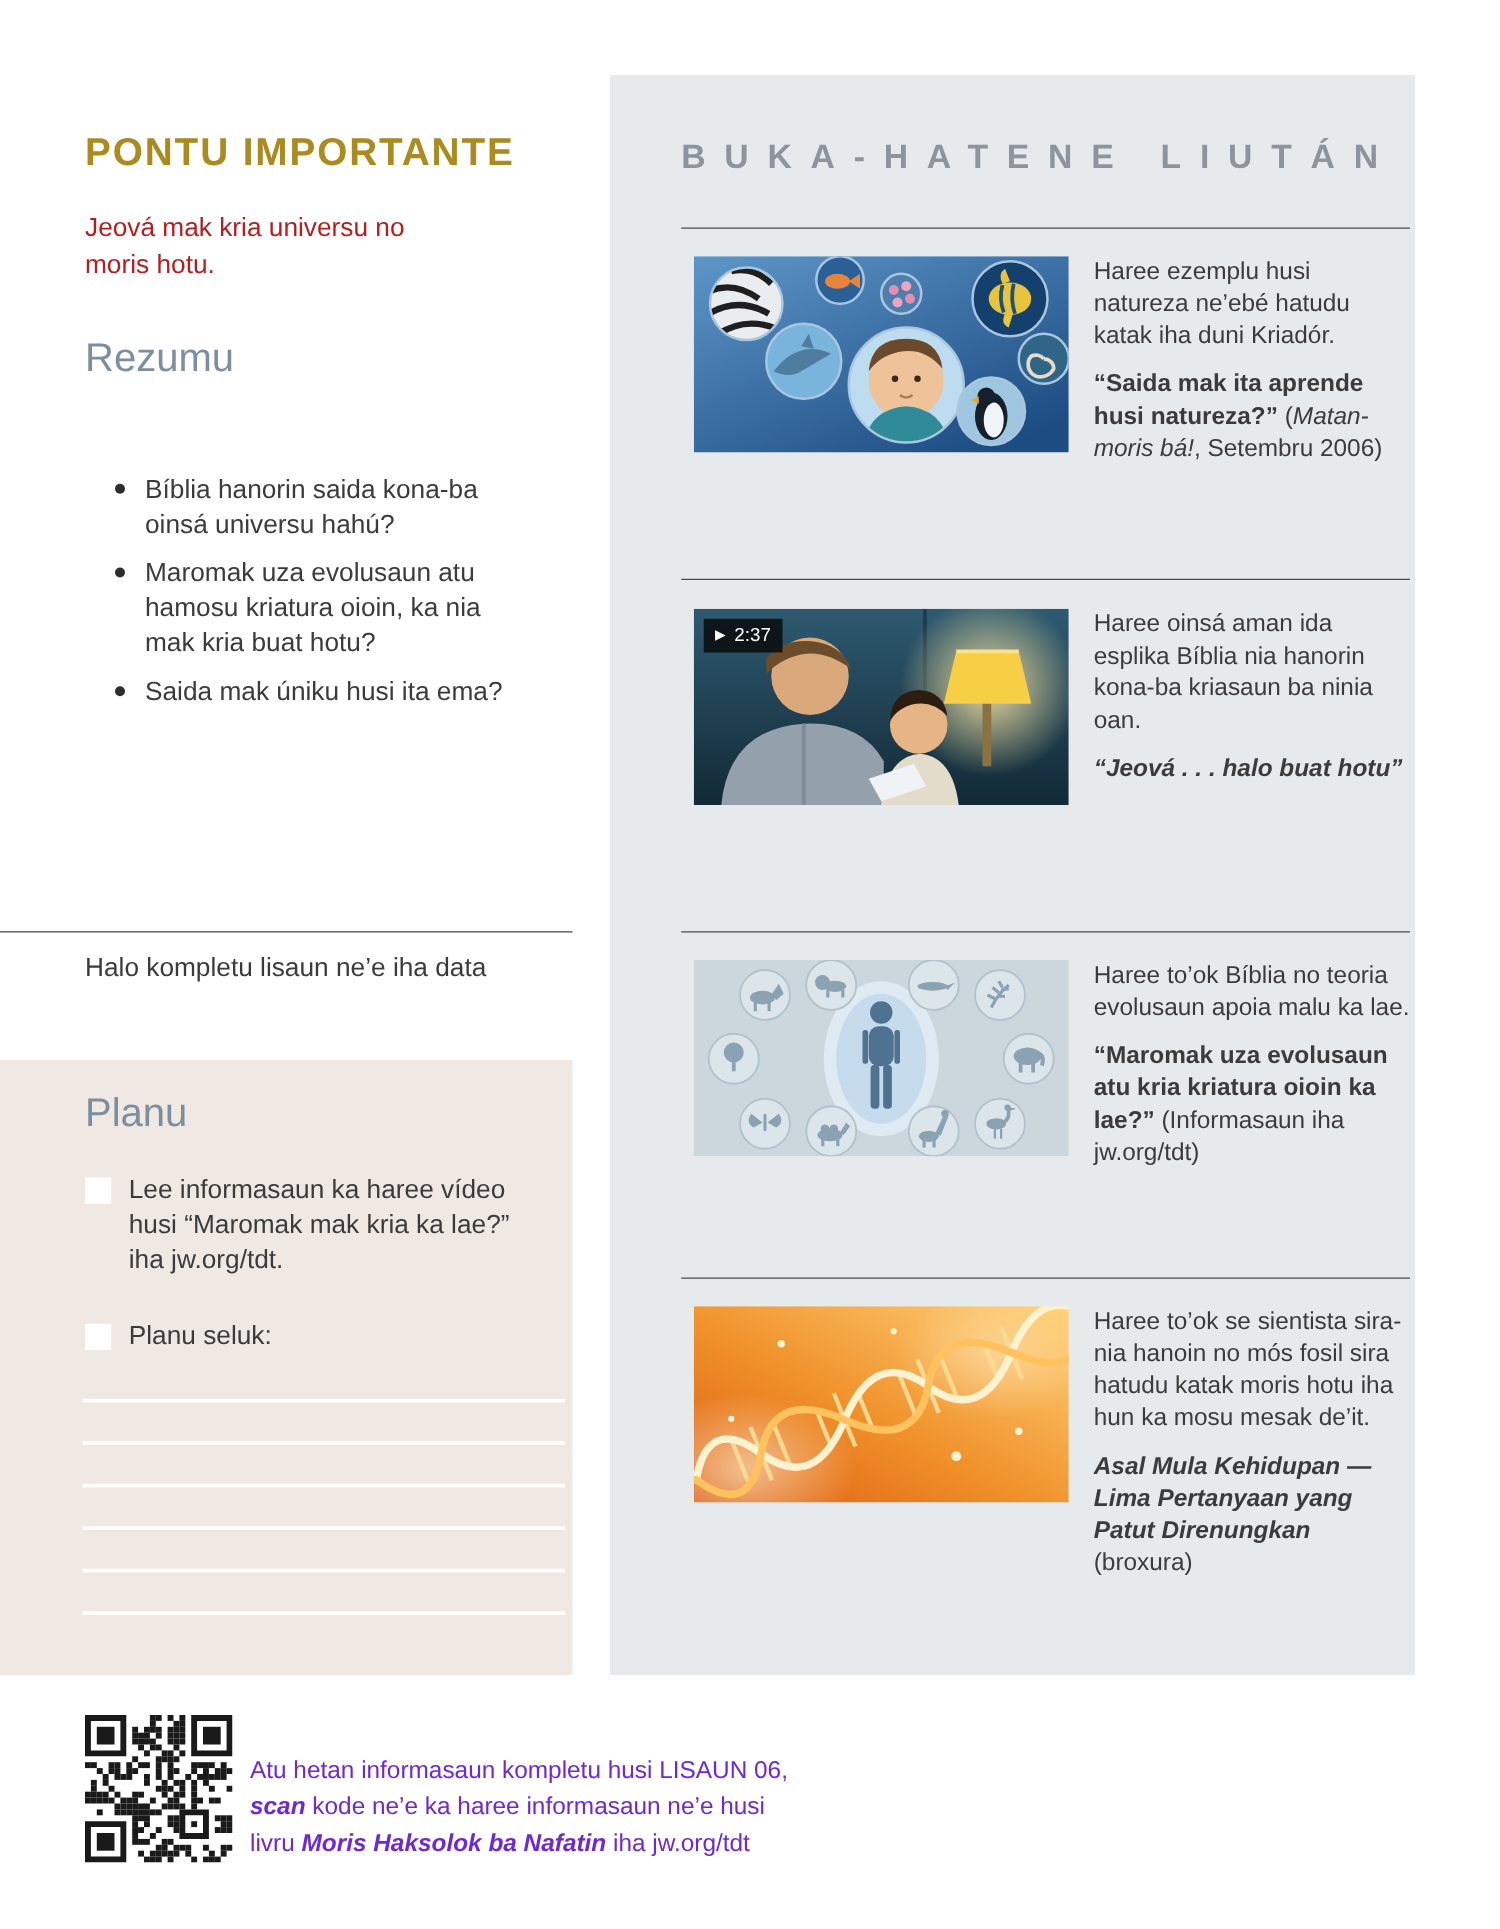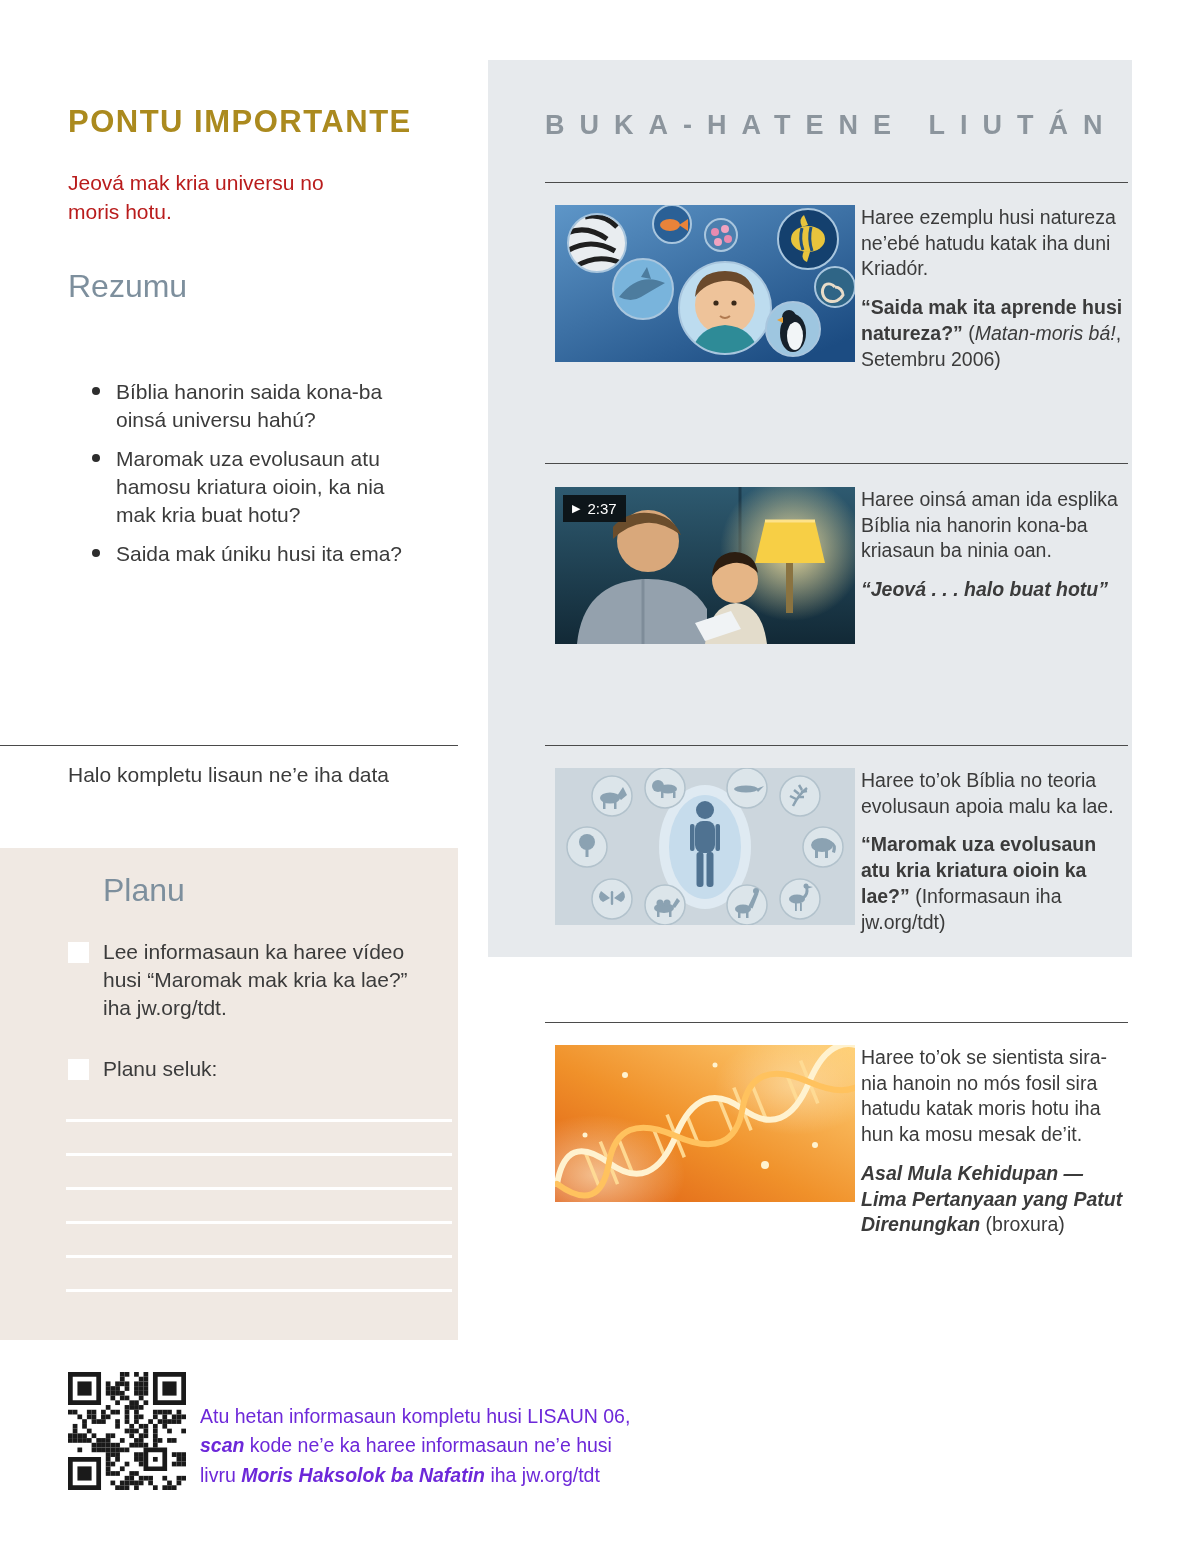--- a/index.html
+++ b/index.html
@@ -13,34 +13,34 @@
   .pontu-title { position:absolute; left:68px; top:104px; font-size:31px; font-weight:700; letter-spacing:1.5px; color:#ab8a1e; }
   .intro { position:absolute; left:68px; top:168px; width:262px; font-size:21px; line-height:1.4; color:#b91c1c; }
   .rezumu-title { position:absolute; left:68px; top:268px; font-size:32px; font-weight:400; color:#7d8f9d; }
   .rezumu-list { position:absolute; left:90px; top:338px; width:322px; list-style:none; font-size:21px; line-height:1.33;margin-top:40px; }
   .rezumu-list li { position:relative; padding-left:26px; margin-bottom:11px; }
   .rezumu-list li::before { content:""; position:absolute; left:2px; top:9px; width:8px; height:8px; border-radius:50%; background:#2d2d2d; }
   .date-rule { position:absolute; left:0; top:745px; width:458px; height:1px; background:#4a4a4a; }
   .date-line { position:absolute; left:68px; top:763px; font-size:21px; }
 
   .planu-panel { position:absolute; left:0; top:848px; width:458px; height:492px; background:#f0e9e3; }
-  .planu-title { position:absolute; left:68px; top:24px; font-size:32px; font-weight:400; color:#7d8f9d;margin-left:35px; }
+  .planu-title { position:absolute; left:68px; top:24px; font-size:32px; font-weight:400; color:#7d8f9d; }
   .check-item { position:absolute; left:68px; width:352px; display:flex; gap:14px; font-size:21px; line-height:1.33; }
   .check-item .box { flex:0 0 auto; width:21px; height:21px; background:#ffffff; margin-top:4px; }
   .check-1 { top:90px; }
   .check-2 { top:207px; }
   .write-lines { position:absolute; left:66px; top:271px; width:386px; display:flex; flex-direction:column; gap:31px; }
   .write-line { width:100%; height:3px; background:#ffffff; }
 
   
-  .right-panel { position:absolute; left:488px; top:60px; width:644px; height:897px; background:#e7eaed; }
+  .right-panel { position:absolute; left:488px; top:60px; width:644px; height:1280px; background:#e7eaed; }
   .buka-title { position:absolute; left:57px; top:50px; font-size:27px; font-weight:700; letter-spacing:15px; color:#8c959d; white-space:nowrap; }
   .item-rule { position:absolute; left:57px; width:583px; height:1px; background:#4b4b4b; }
   .rule-0 { top:122px; } .rule-1 { top:403px; } .rule-2 { top:685px; } .rule-3 { top:962px; }
-  .item { position:absolute; left:57px; width:583px; display:flex; gap:6px;padding-left:10px; }
+  .item { position:absolute; left:57px; width:583px; display:flex; gap:20px;padding-left:10px; }
   .item-0 { top:145px; } .item-1 { top:427px; } .item-2 { top:708px; } .item-3 { top:985px; }
   .thumb { position:relative; flex:0 0 300px; width:300px; height:157px; }
   .thumb svg { display:block; width:100%; height:100%; }
   .item-text { flex:1; font-size:19.5px; line-height:1.32; color:#3b3b3b; }
   .item-text .ref { margin-top:13px; }
   .part-bold { font-weight:700; }
   .part-italic { font-style:italic; }
   .part-bold-italic { font-weight:700; font-style:italic; }
   .part-normal { font-weight:400; }
 

